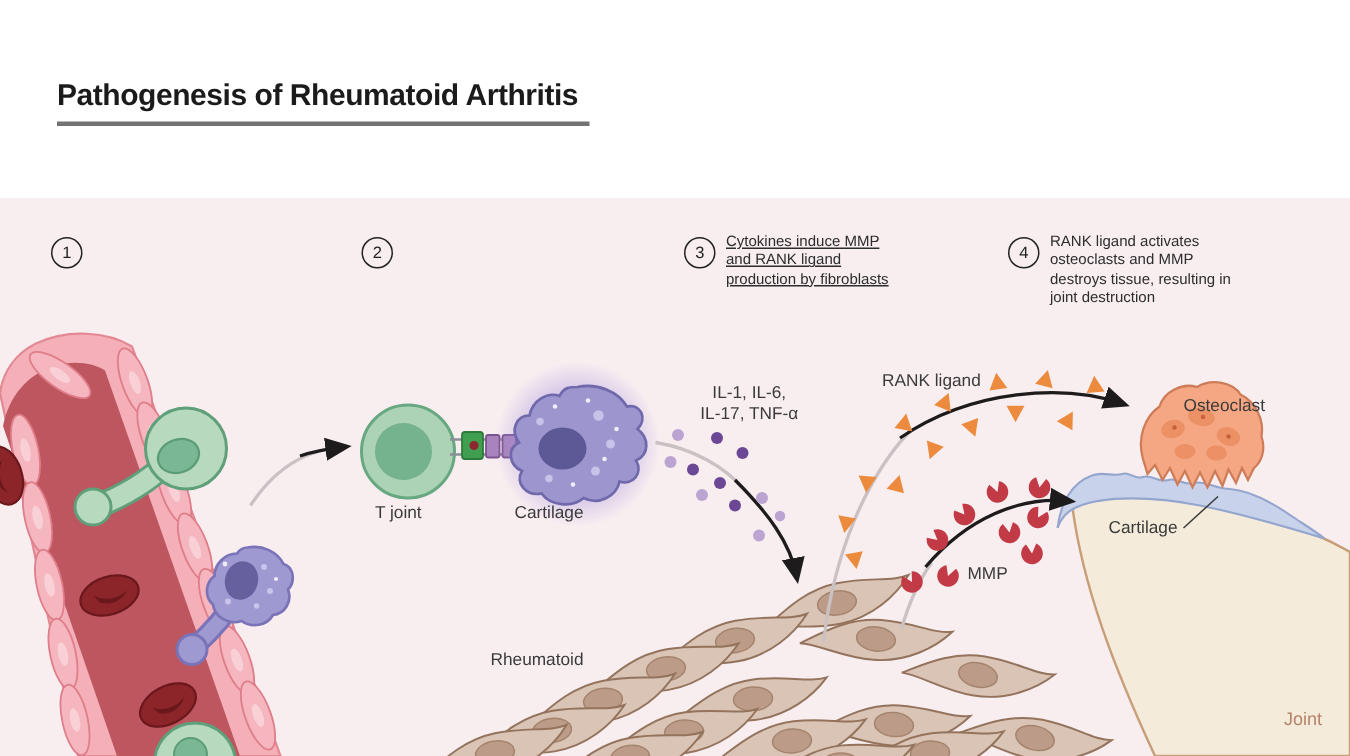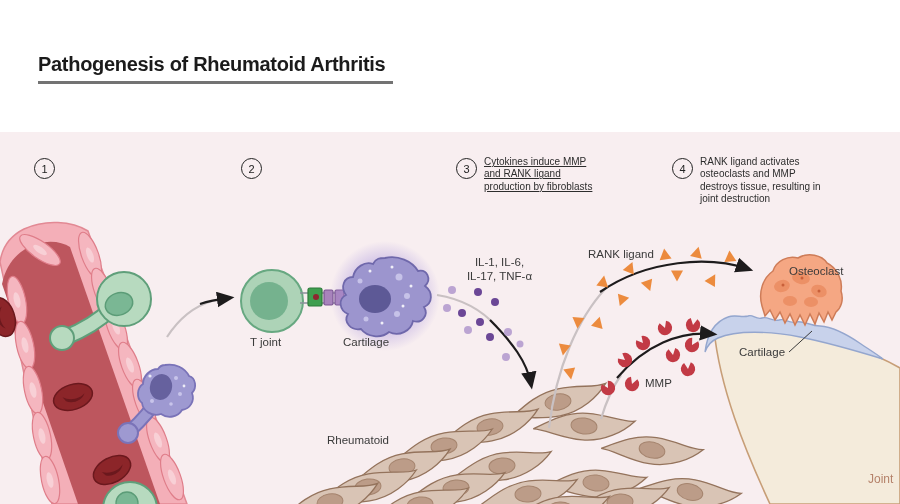--- a/index.html
+++ b/index.html
@@ -249,14 +249,14 @@
 
   <div class="dlabel" style="left:250px;top:336px;">T joint</div>
   <div class="dlabel" style="left:343px;top:336px;">Cartilage</div>
   <div class="dlabel center" style="left:447px;top:256px;width:105px;">IL-1, IL-6,
 IL-17, TNF-α</div>
   <div class="dlabel" style="left:588px;top:248px;">RANK ligand</div>
   <div class="dlabel" style="left:645px;top:377px;">MMP</div>
   <div class="dlabel" style="left:327px;top:434px;">Rheumatoid</div>
   <div class="dlabel" style="left:789px;top:265px;">Osteoclast</div>
   <div class="dlabel" style="left:739px;top:346px;">Cartilage</div>
-  <div class="dlabel joint" style="left:856px;top:472px;margin-left:12px;">Joint</div>
+  <div class="dlabel joint" style="left:856px;top:472px;">Joint</div>
 </div>
 
 </body></html>

